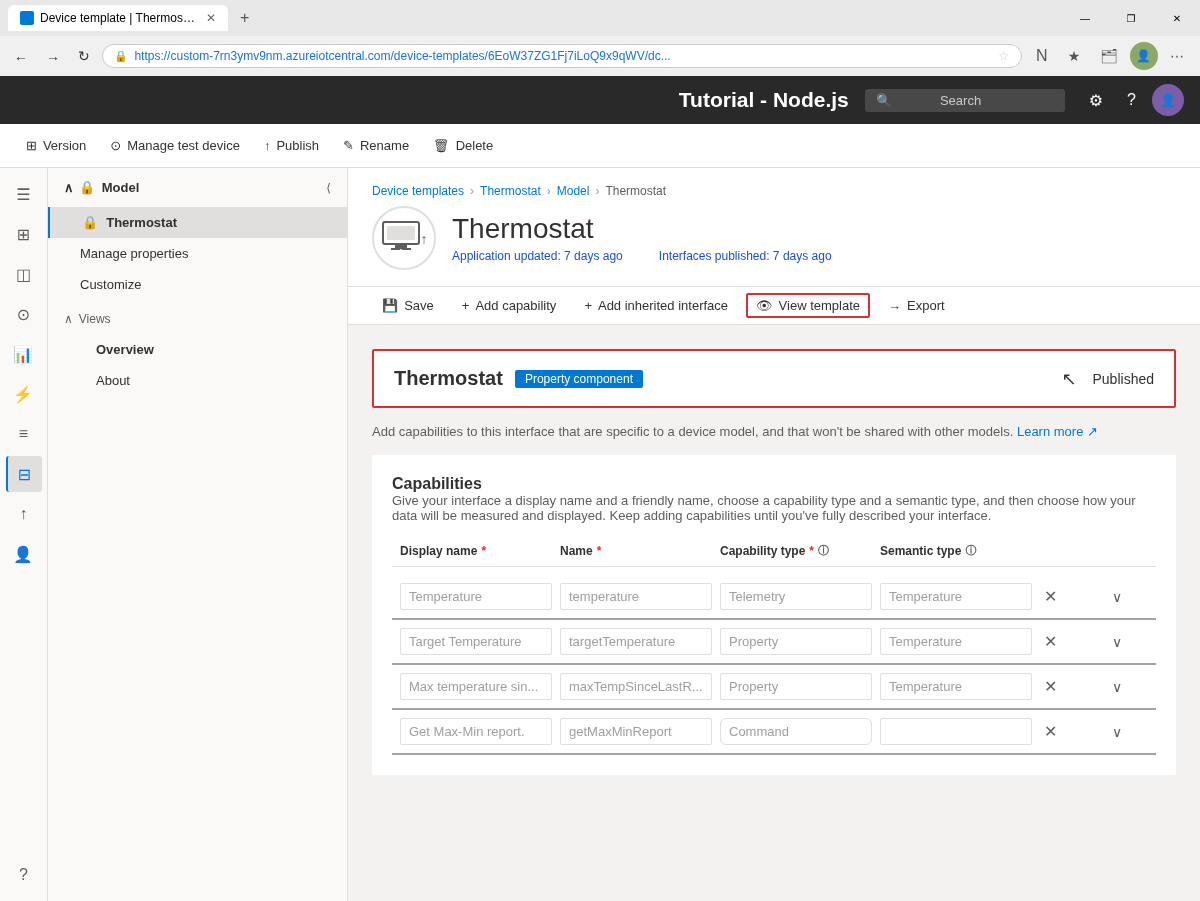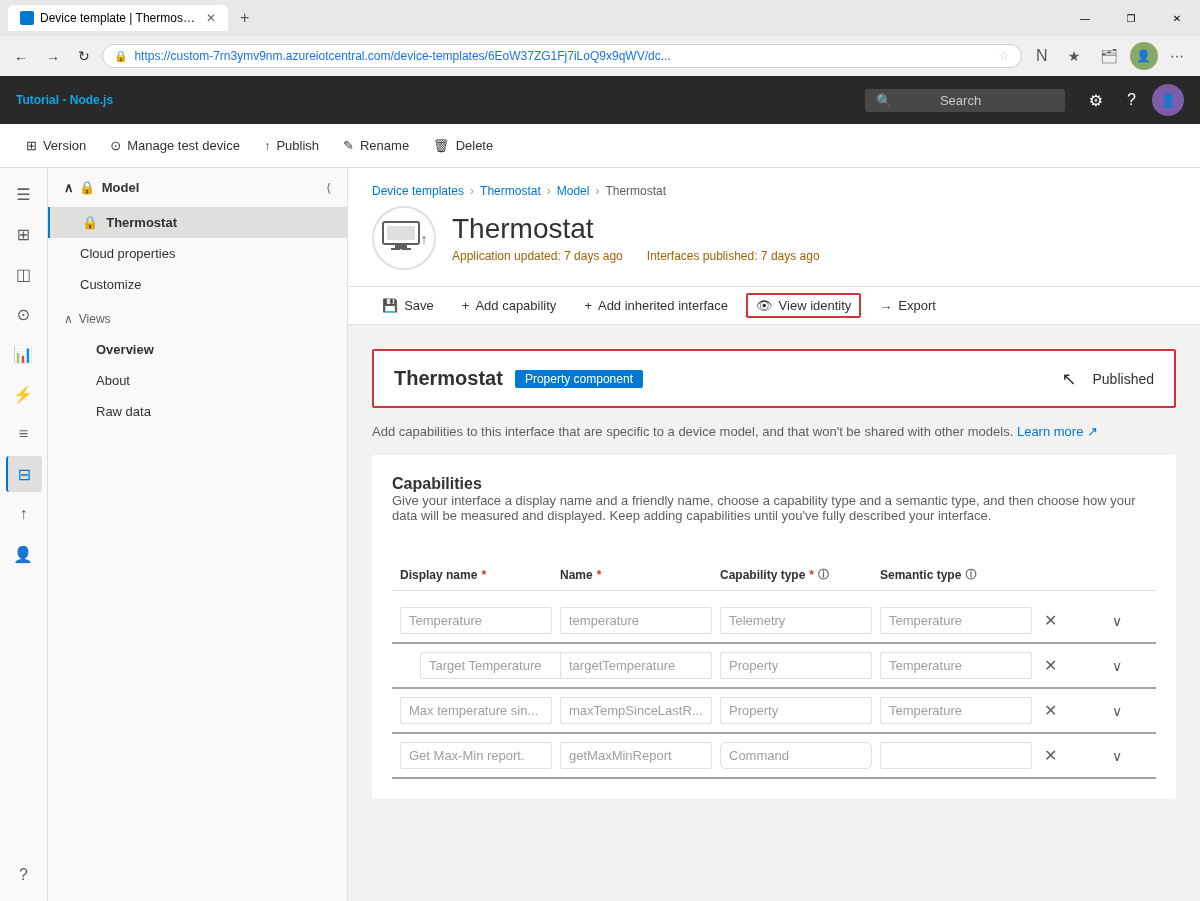--- a/index.html
+++ b/index.html
@@ -53,21 +53,21 @@
     
     .content { flex: 1; overflow-y: auto; background: #f3f2f1; }
     .content-header { background: white; padding: 16px 24px; border-bottom: 1px solid #e1dfdd; }
     .breadcrumb { display: flex; align-items: center; gap: 6px; font-size: 12px; color: #605e5c; margin-bottom: 8px; }
     .breadcrumb-sep { color: #a19f9d; }
     .breadcrumb-link { color: #0078d4; cursor: pointer; text-decoration: none; }
     .page-title-row { display: flex; align-items: center; gap: 16px; }
     .device-icon { width: 64px; height: 64px; border-radius: 50%; border: 2px solid #e1dfdd; background: white; display: flex; align-items: center; justify-content: center; font-size: 28px; color: #605e5c; }
     .page-info { }
     .page-title { font-size: 28px; font-weight: 300; color: #323130; }
-    .page-meta { font-size: 12px; color: #a16207; margin-top: 4px; display: flex; gap: 24px; align-items: center; }
+    .page-meta { font-size: 12px; color: #1d4ed8; margin-top: 4px; display: flex; gap: 36px; align-items: center; }
 
     
     .action-bar { background: white; border-bottom: 1px solid #e1dfdd; padding: 6px 24px; display: flex; align-items: center; gap: 8px; }
     .action-btn { display: flex; align-items: center; gap: 6px; padding: 5px 10px; border: none; background: none; cursor: pointer; font-size: 13px; color: #323130; border-radius: 2px; }
     .action-btn.highlighted { border: 2px solid #d13438; padding: 3px 8px; }
 
     
     .interface-content { padding: 24px; }
     .interface-header { display: flex; align-items: center; justify-content: space-between; padding: 16px 20px; border: 2px solid #d13438; border-radius: 2px; margin-bottom: 16px; background: white; }
     .interface-title-row { display: flex; align-items: center; gap: 12px; }
@@ -76,21 +76,21 @@
     .published-label { font-size: 14px; color: #323130; }
 
     .capabilities-desc { font-size: 13px; color: #605e5c; margin-bottom: 16px; }
     .learn-more { color: #0078d4; cursor: pointer; }
 
     .capabilities-section { background: white; padding: 20px; border-radius: 2px; }
     .capabilities-title { font-size: 16px; font-weight: 600; color: #323130; }
     .capabilities-subtitle { font-size: 13px; color: #605e5c; margin-bottom: 20px; }
 
     .cap-table-header { display: grid; grid-template-columns: 1fr 1fr 1fr 1fr 60px 40px; gap: 8px; padding: 0 8px 8px; border-bottom: 1px solid #e1dfdd; margin-bottom: 8px; }
-    .cap-col-header { font-size: 12px; font-weight: 600; color: #323130; display: flex; align-items: center; gap: 4px; margin-top: 24px; }
+    .cap-col-header { font-size: 12px; font-weight: 600; color: #323130; display: flex; align-items: center; gap: 4px; }
     .required-star { color: #d13438; }
     .info-icon { color: #605e5c; font-size: 11px; cursor: pointer; }
 
     .cap-row { display: grid; grid-template-columns: 1fr 1fr 1fr 1fr 60px 40px; gap: 8px; padding: 8px; align-items: center; border-bottom: 2px solid #a3a3a3; }
     .cap-input { width: 100%; padding: 5px 8px; border: 1px solid #e1dfdd; border-radius: 2px; font-size: 13px; color: #a19f9d; background: white; }
     .cap-actions { display: flex; gap: 4px; align-items: center; }
     .cap-action-btn { background: none; border: none; cursor: pointer; color: #605e5c; font-size: 14px; padding: 2px 4px; }
   </style>
 </head>
 <body>
@@ -124,21 +124,21 @@
       <button class="browser-action-btn" style="font-size:16px;">N</button>
       <button class="browser-action-btn">★</button>
       <button class="browser-action-btn">🗂</button>
       <button class="browser-action-btn" style="width:28px;height:28px;background:#8a6; border-radius:50%;color:white;display:flex;align-items:center;justify-content:center;font-size:12px;">👤</button>
       <button class="browser-action-btn">⋯</button>
     </div>
   </div>
 </div>
 
 <div class="app-header">
-  <span style="font-size:12px;font-weight:600;color:#0ea5e9;flex:1;">Tutorial - Node.js</span>
+  <span style="font-size:21px;font-weight:600;color:#ffffff;flex:1;text-align:right;">Tutorial - Node.js</span>
   <div class="search-box">
     <span style="color:rgba(255,255,255,0.7);">🔍</span>
     <span style="color:rgba(255,255,255,0.7);font-size:13px;margin-left:39px;">Search</span>
   </div>
   <div class="header-actions">
     <button class="header-icon-btn">⚙</button>
     <button class="header-icon-btn">?</button>
     <button class="header-icon-btn" style="width:32px;height:32px;background:#7b5ea7;border-radius:50%;display:flex;align-items:center;justify-content:center;font-size:13px;">👤</button>
   </div>
 </div>
@@ -190,37 +190,34 @@
         <span>🔒</span>
         <span>Model</span>
       </div>
       <button class="nav-collapse-btn">⟨</button>
     </div>
     <div class="nav-item active">
       <span>🔒</span>
       <span>Thermostat</span>
     </div>
     <div class="nav-item">
-      <span>Cloud properties</span>
+      <span>Manage properties</span>
     </div>
     <div class="nav-item">
       <span>Customize</span>
     </div>
     <div class="nav-section">
       <span>∧</span>
       <span>Views</span>
     </div>
     <div class="nav-item" style="padding-left:48px;font-weight:bold;">
       <span>Overview</span>
     </div>
     <div class="nav-item" style="padding-left:48px;">
       <span>About</span>
-    </div>
-    <div class="nav-item" style="padding-left:48px;">
-      <span>Raw data</span>
     </div>
   </div>
 
   <div class="content">
 
     <div class="content-header">
       <div class="breadcrumb">
         <a class="breadcrumb-link">Device templates</a>
         <span class="breadcrumb-sep">›</span>
         <a class="breadcrumb-link">Thermostat</a>
@@ -258,21 +255,21 @@
       <button class="action-btn">
         <span>+</span>
         <span>Add capability</span>
       </button>
       <button class="action-btn">
         <span>+</span>
         <span>Add inherited interface</span>
       </button>
       <button class="action-btn highlighted" style="border:2px solid #d13438;">
         <span>👁</span>
-        <span>View identity</span>
+        <span>View template</span>
       </button>
       <button class="action-btn">
         <span>→</span>
         <span>Export</span>
       </button>
     </div>
 
     <div class="interface-content">
 
       <div class="interface-header">
@@ -324,21 +321,21 @@
     <input class="cap-input" value="Telemetry" readonly="" style="color: rgb(161, 159, 157);">
     <input class="cap-input" value="Temperature" readonly="" style="color: rgb(161, 159, 157);">
     <div class="cap-actions">
       <button class="cap-action-btn" style="font-size:16px;">✕</button>
     </div>
     <div class="cap-actions">
       <button class="cap-action-btn" style="font-size:14px;">∨</button>
     </div>
   </div>
             <div class="cap-row">
-    <input class="cap-input" value="Target Temperature" readonly="" style="color: rgb(161, 159, 157); margin-left: 20px;">
+    <input class="cap-input" value="Target Temperature" readonly="" style="color: rgb(161, 159, 157);">
     <input class="cap-input" value="targetTemperature" readonly="" style="color: rgb(161, 159, 157);">
     <input class="cap-input" value="Property" readonly="" style="color: rgb(161, 159, 157);">
     <input class="cap-input" value="Temperature" readonly="" style="color: rgb(161, 159, 157);">
     <div class="cap-actions">
       <button class="cap-action-btn" style="font-size:16px;">✕</button>
     </div>
     <div class="cap-actions">
       <button class="cap-action-btn" style="font-size:14px;">∨</button>
     </div>
   </div>

